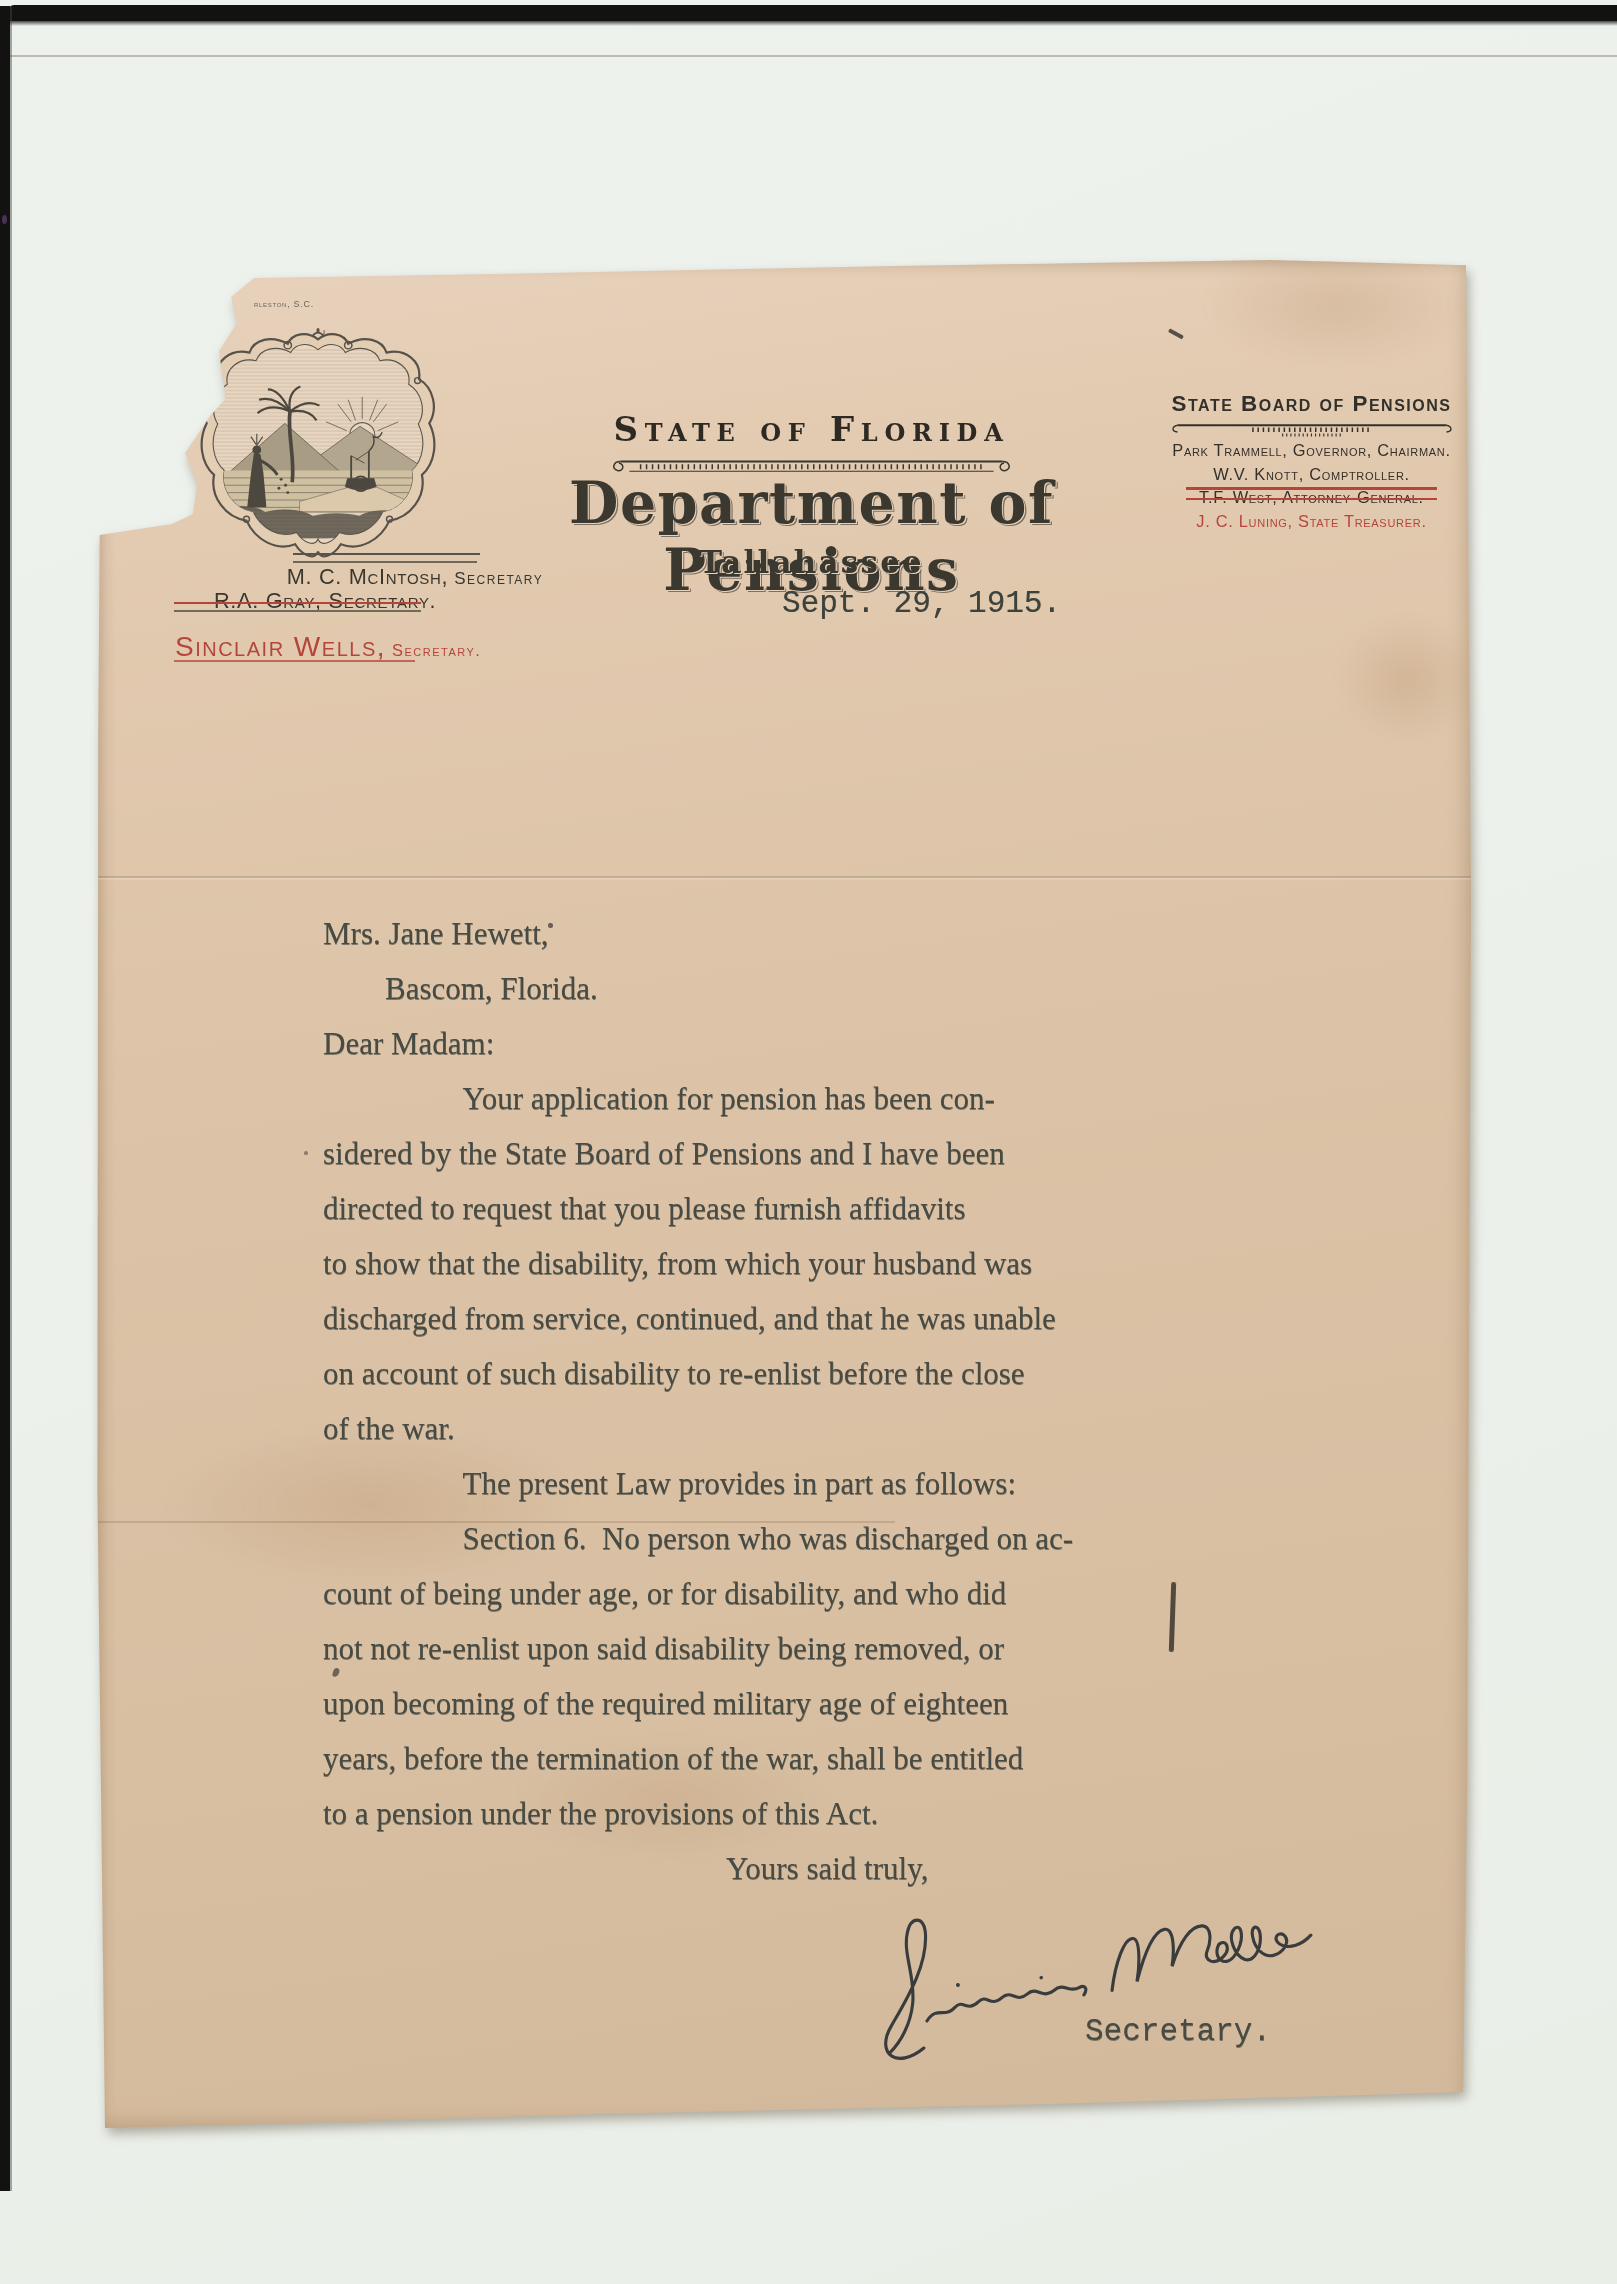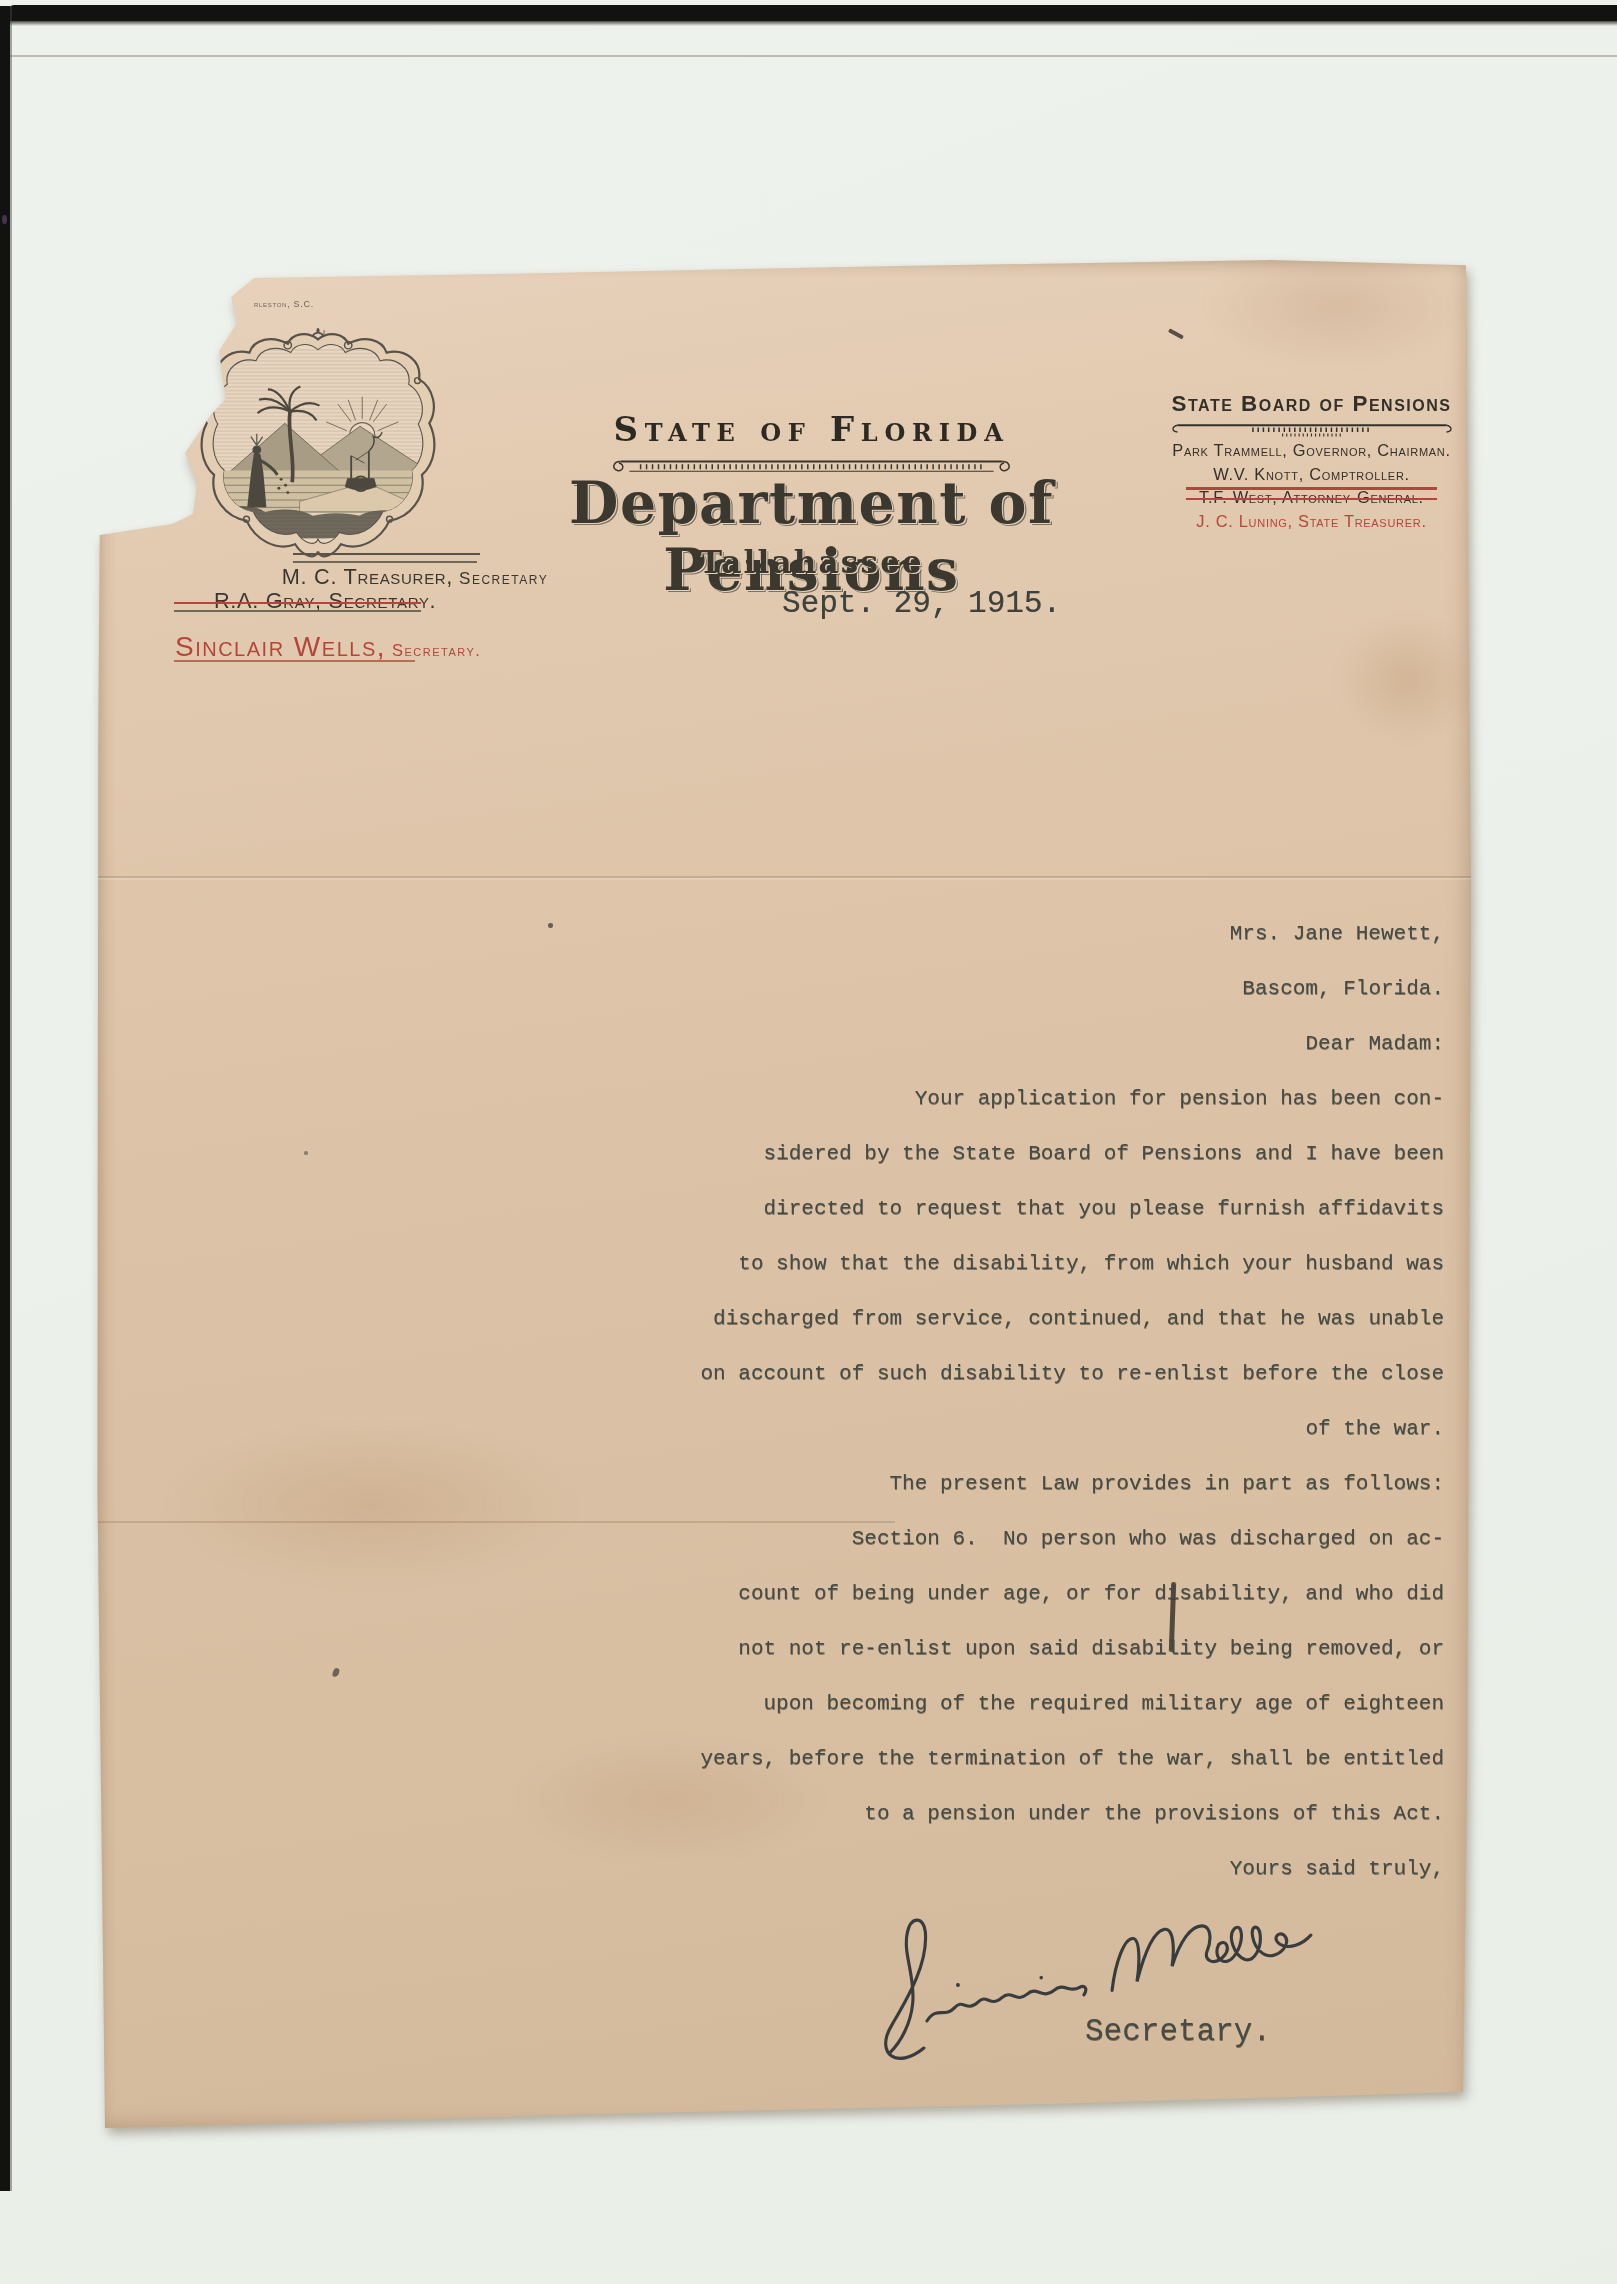--- a/index.html
+++ b/index.html
@@ -71,22 +71,22 @@
   .member{position:absolute;left:0;width:100%;font-size:16.4px;font-variant:small-caps;letter-spacing:0.7px;white-space:nowrap;}
   .member1{top:184px;}.member2{top:208px;}
   .member3{top:231px;}
   .member3 .strike-wrap{position:relative;display:inline-block;padding:0 3px;}
   .member3 .strike-wrap::before{content:"";position:absolute;left:-10.5px;right:-10.5px;top:-0.7px;height:2.2px;background:var(--red-ink);}
   .member3 .strike-wrap::after{content:"";position:absolute;left:-10.5px;right:-10.5px;top:54%;height:2.2px;background:var(--red-ink);}
   .member4{top:255px;color:var(--red-ink);}
 
   
   .body-text{position:absolute;left:227px;top:649px;width:1121px;
-    font-family:Liberation Mono, monospace;font-size:21px;line-height:55px;
-    color:var(--type-ink);text-shadow:0.3px 0.5px 0.6px rgba(50,55,48,.55);text-align:right;}
+    font-family:Liberation Serif, serif;font-size:31px;line-height:55px;
+    color:var(--type-ink);text-shadow:0.3px 0.5px 0.6px rgba(50,55,48,.55);}
   .body-line{white-space:pre;}
   .typed-secretary{position:absolute;left:989px;top:1757px;font-family:"Liberation Mono","DejaVu Sans Mono",monospace;
     font-size:31px;color:var(--type-ink);text-shadow:0.3px 0.5px 0.6px rgba(50,55,48,.55);}
   .signature{position:absolute;left:760px;top:1636px;}
 </style>
 </head>
 <body>
 
 <div id="scan">
   <div class="scan-top-bar"></div>
@@ -200,21 +200,21 @@
           <circle cx="310" cy="74" r="4"></circle>
             <circle cx="40" cy="74" r="4"></circle>
           <circle cx="272" cy="262" r="4"></circle>
             <circle cx="78" cy="262" r="4"></circle>
         </g>
       </svg>
       <div class="seal-lines-1"></div>
       <div class="seal-lines-2"></div>
 
       <div class="mcintosh">
-        <span class="nm">M. C. Treasurer,</span><span class="tl">Secretary</span>
+        <span class="nm">M. C. McIntosh,</span><span class="tl">Secretary</span>
       </div>
       <div class="gray-line">R.A. Gray, Secretary.</div>
       <div class="red-rule"></div>
       <div class="gray-rule"></div>
       <div class="sinclair">
         <span class="nm">Sinclair Wells,</span><span class="tl">Secretary.</span>
       </div>
       <div class="sinclair-rule"></div>
 
       <div class="center-block">

